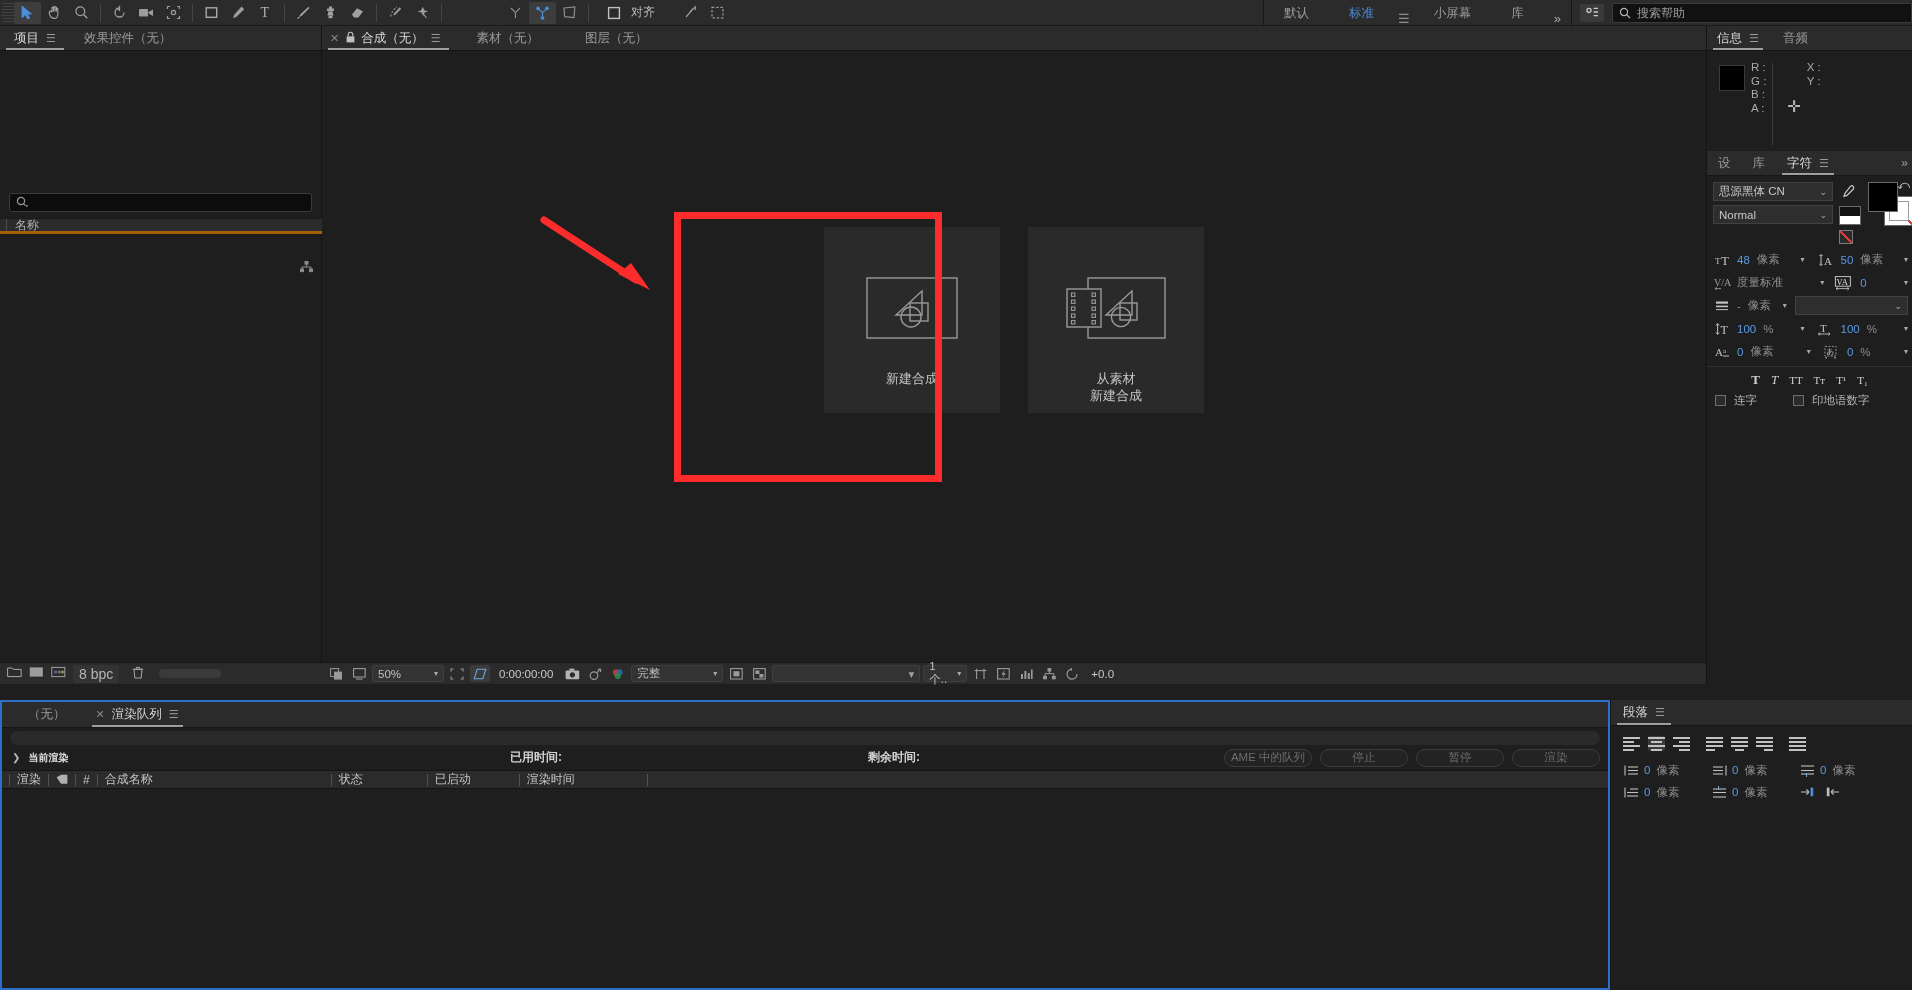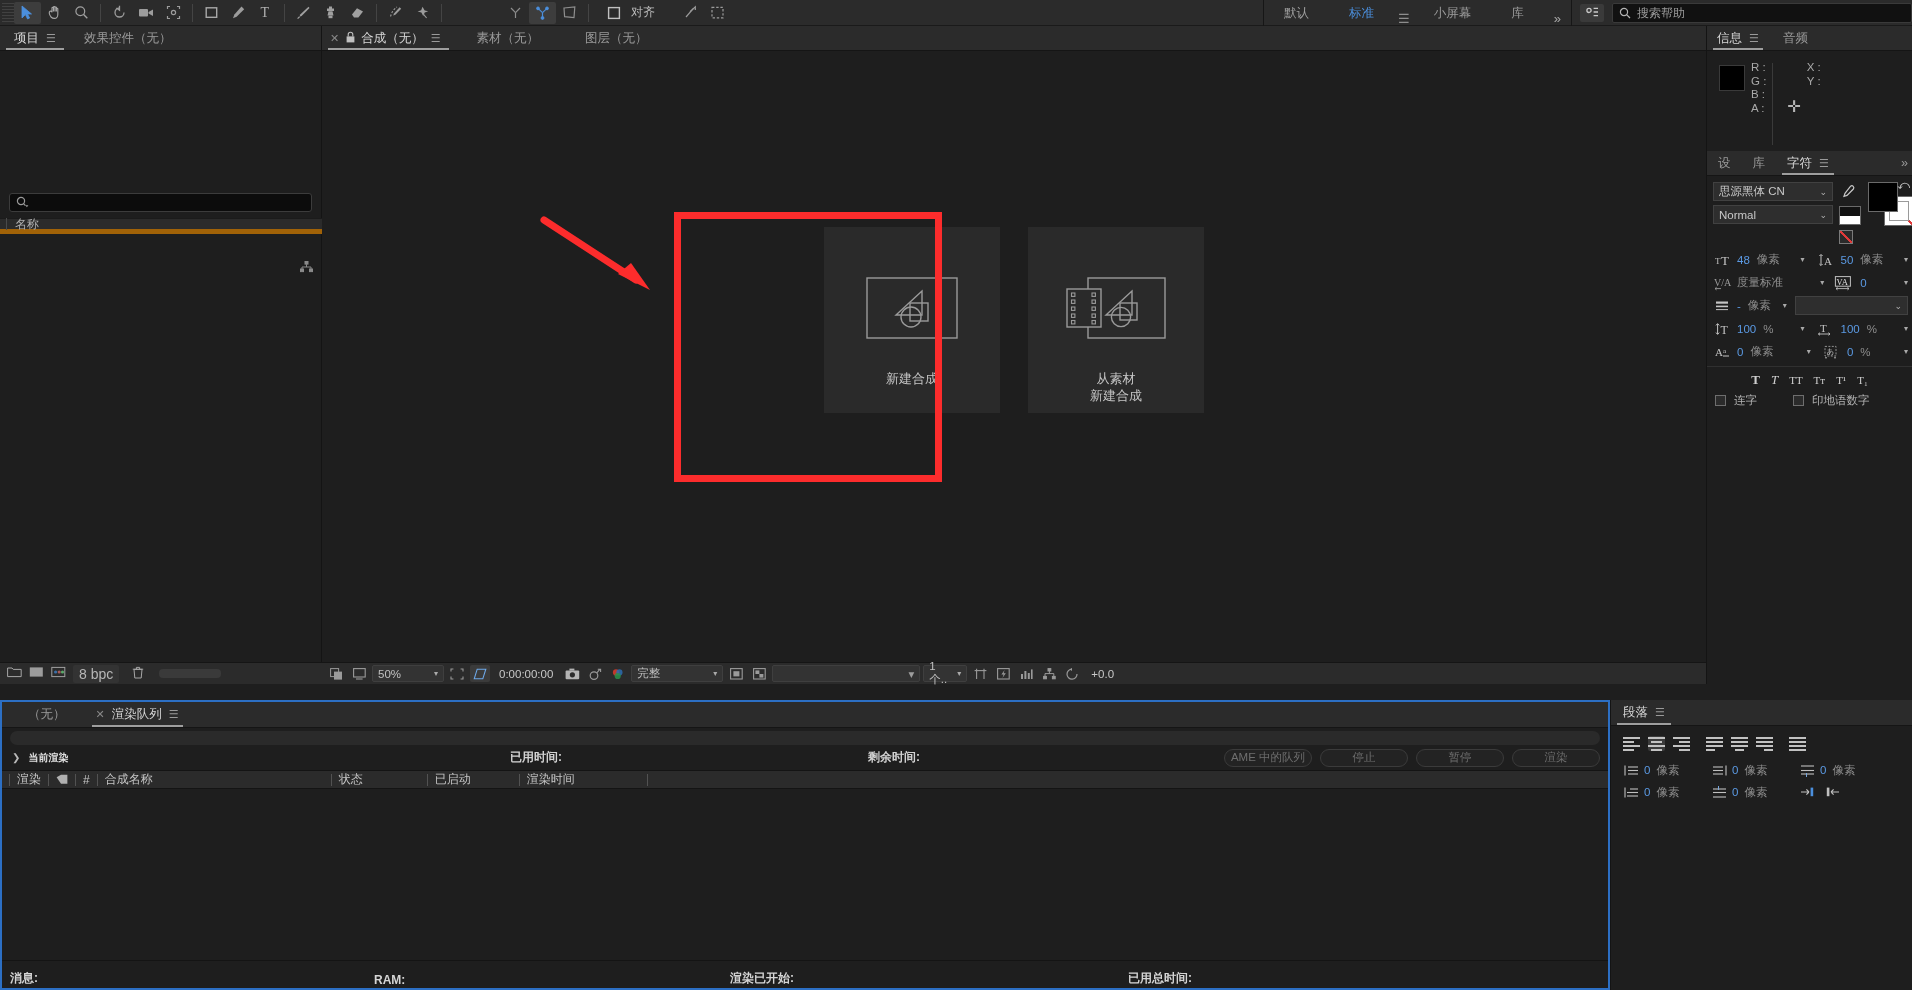--- a/index.html
+++ b/index.html
@@ -62,21 +62,21 @@
 
   
   #project-panel { left:0; top:26px; width:322px; height:658px;
      background:#1e1e1e; border-right:1px solid #141414; }
   .proj-body { position:relative; height:calc(100% - 25px); }
   .proj-search { position:absolute; left:9px; top:142px; width:303px; height:19px;
      background:#0c0c0c; border:1px solid #3c3c3c; border-radius:3px;
      display:flex; align-items:center; padding:0 6px; }
   .proj-col { position:absolute; left:0; top:167px; width:322px; height:16px;
      background:#2b2b2b; display:flex; align-items:center; font-size:12px; color:#b0b0b0;
-     border-top:1px solid #1b1b1b; border-bottom:5px solid #a16207;}
+     border-top:1px solid #1b1b1b; border-bottom:3px solid #a16207;}
   .proj-col .sepv { width:1px; height:12px; background:#4a4a4a; margin:0 8px 0 6px;}
   .proj-tree-icon { position:absolute; right:8px; top:210px; color:#8a8a8a; }
   .proj-footer { position:absolute; left:0; bottom:0; width:322px; height:22px;
      background:#2b2b2b; display:flex; align-items:center; gap:7px; padding:0 7px;
      border-top:1px solid #151515;}
   .bpc { background:#333; border-radius:2px; padding:1px 6px; font-size:14px; color:#b6b6b6; }
   .footbar { width:62px; height:9px; background:#3a3a3a; border-radius:4px; margin-left:8px;}
 
   
   #comp-panel { left:322px; top:26px; width:1384px; height:658px; background:#1e1e1e; }
@@ -880,26 +880,20 @@
       <span class="c">状态</span>
       <span class="vs" style="margin-left:64px"></span>
       <span class="c">已启动</span>
       <span class="vs" style="margin-left:48px"></span>
       <span class="c">渲染时间</span>
       <span class="vs" style="margin-left:72px"></span>
     </div>
 
     <div class="rq-body"></div>
 
-    <div class="rq-foot">
-      <span class="f" style="left:8px">消息:</span>
-      <span class="f" style="left:372px">RAM:</span>
-      <span class="f" style="left:728px">渲染已开始:</span>
-      <span class="f" style="left:1126px">已用总时间:</span>
-    </div>
   </div>
 
   <div class="panel" id="rq-right">
     <div class="para-tabs">
       <div class="ptab active" style="padding:0 12px">
         <span>段落</span>
         <span class="tmenu">☰</span>
       </div>
     </div>
 

